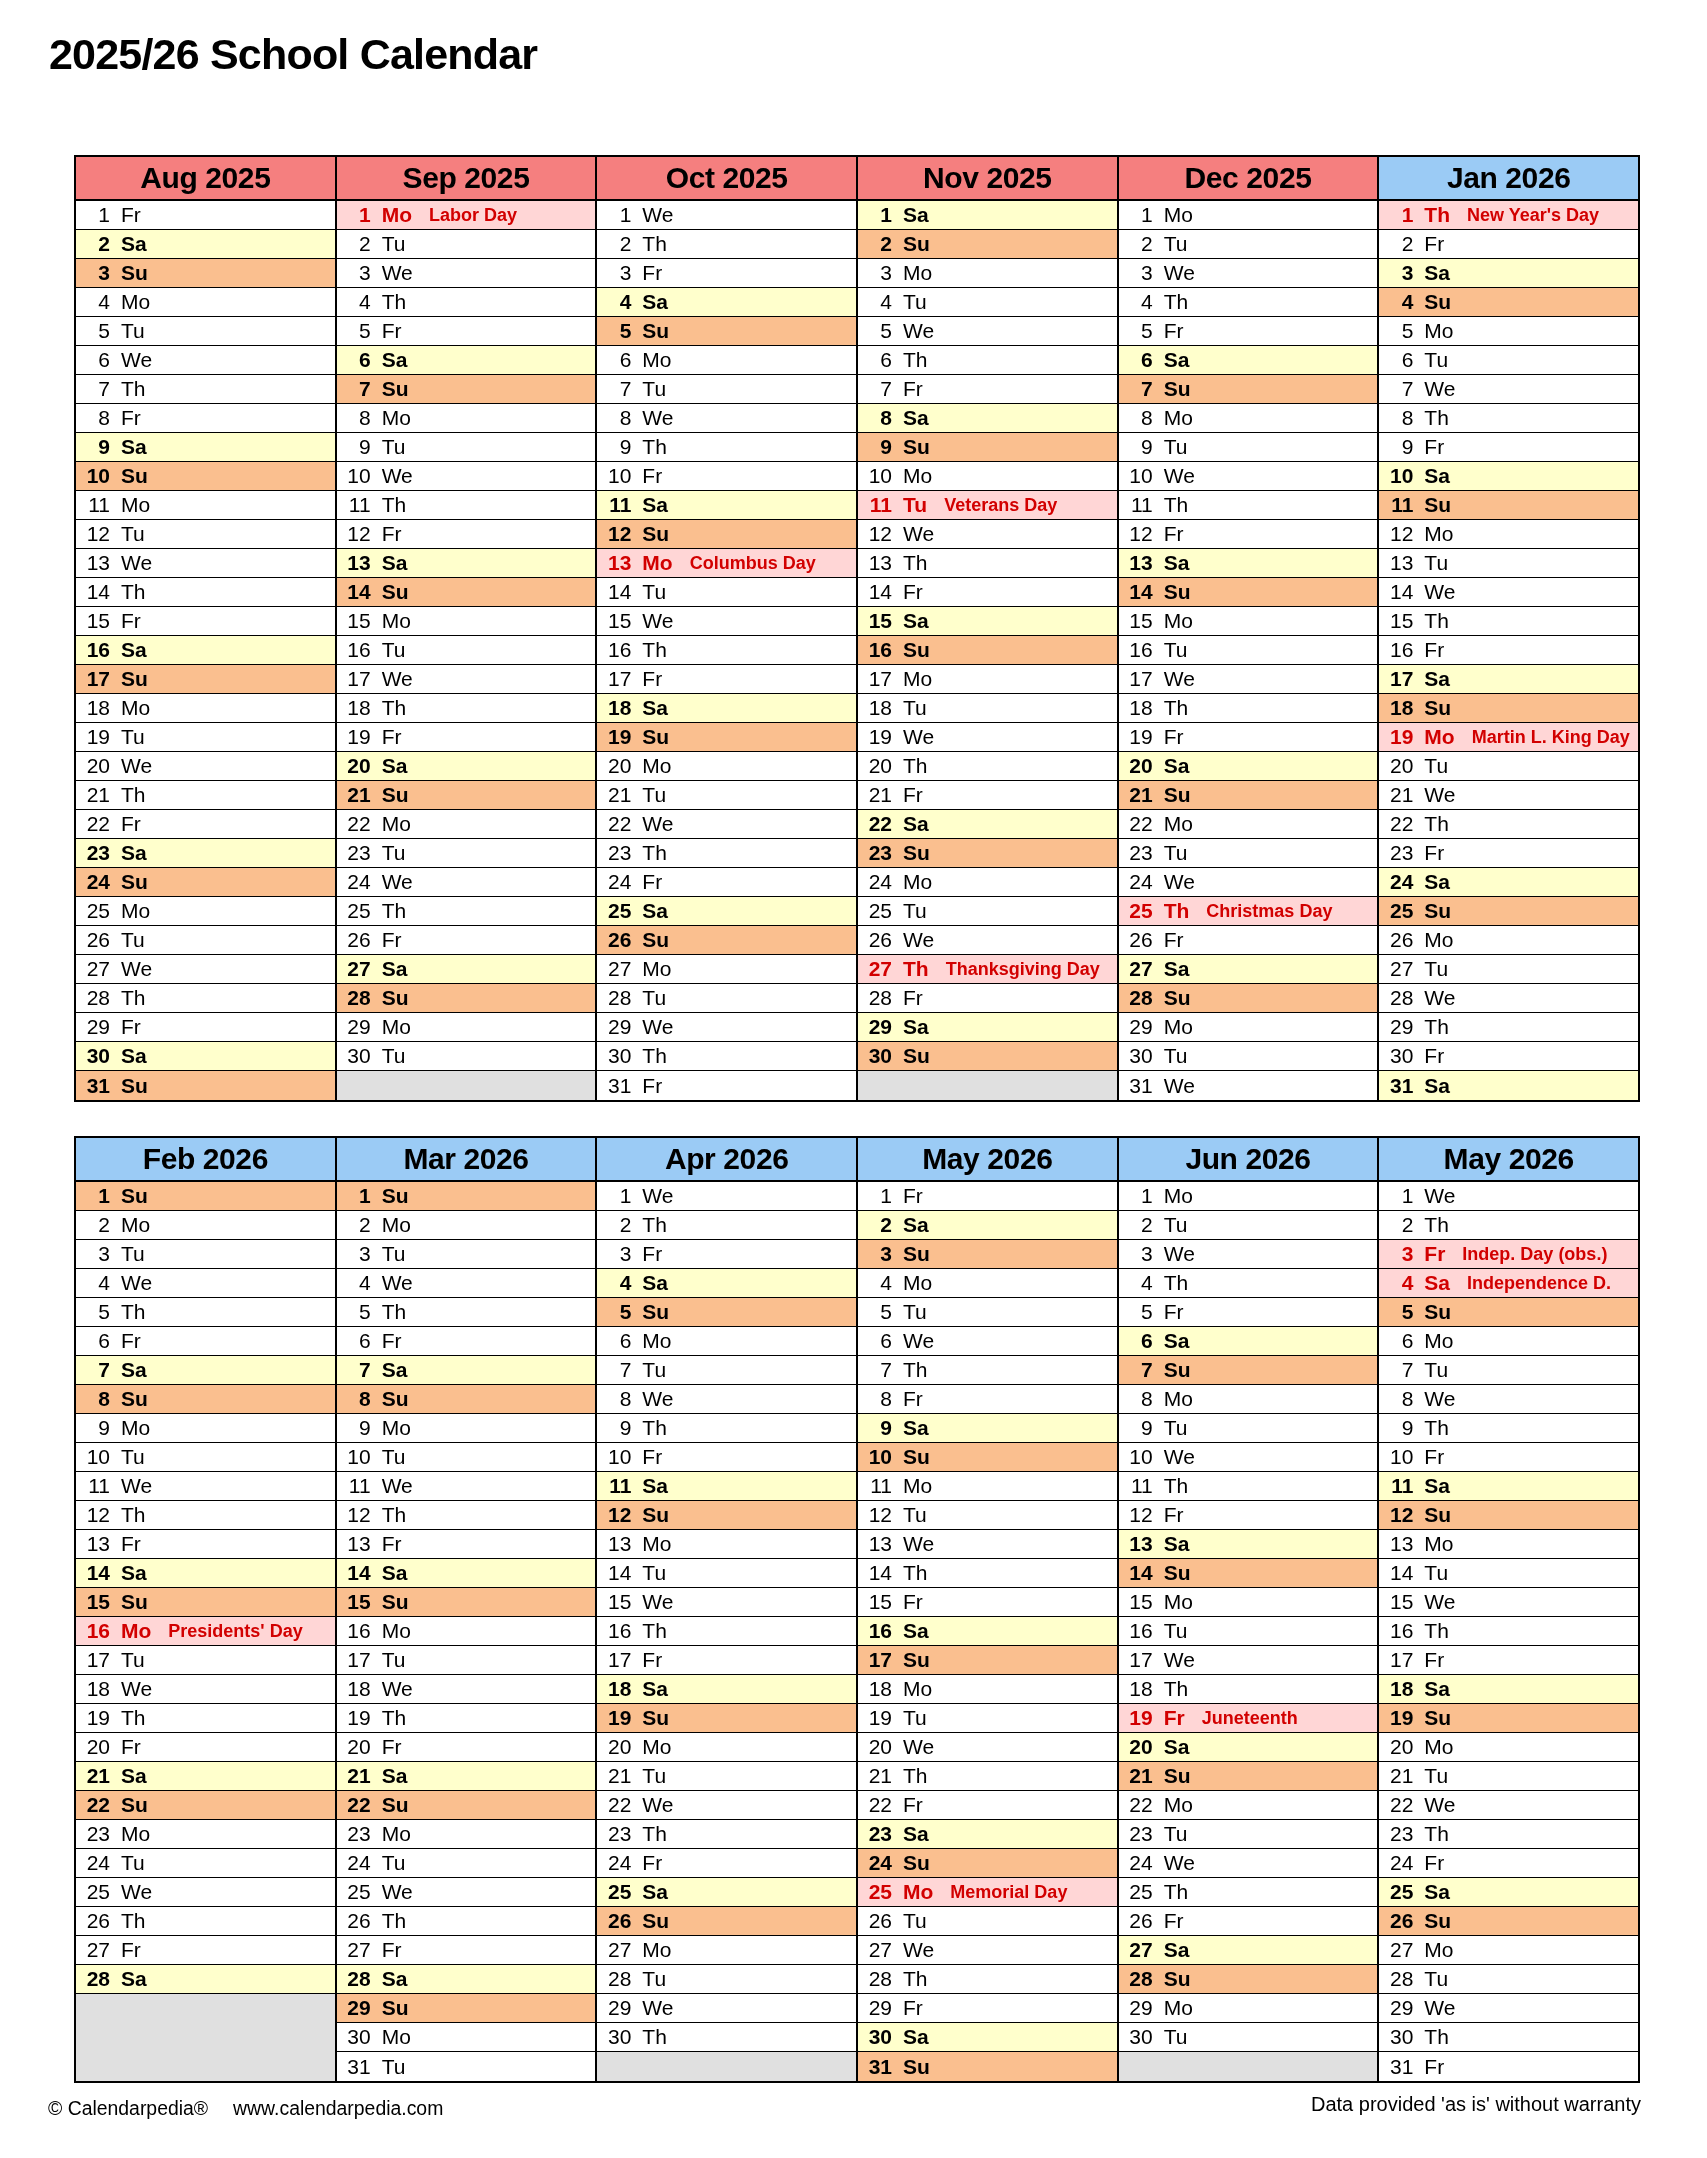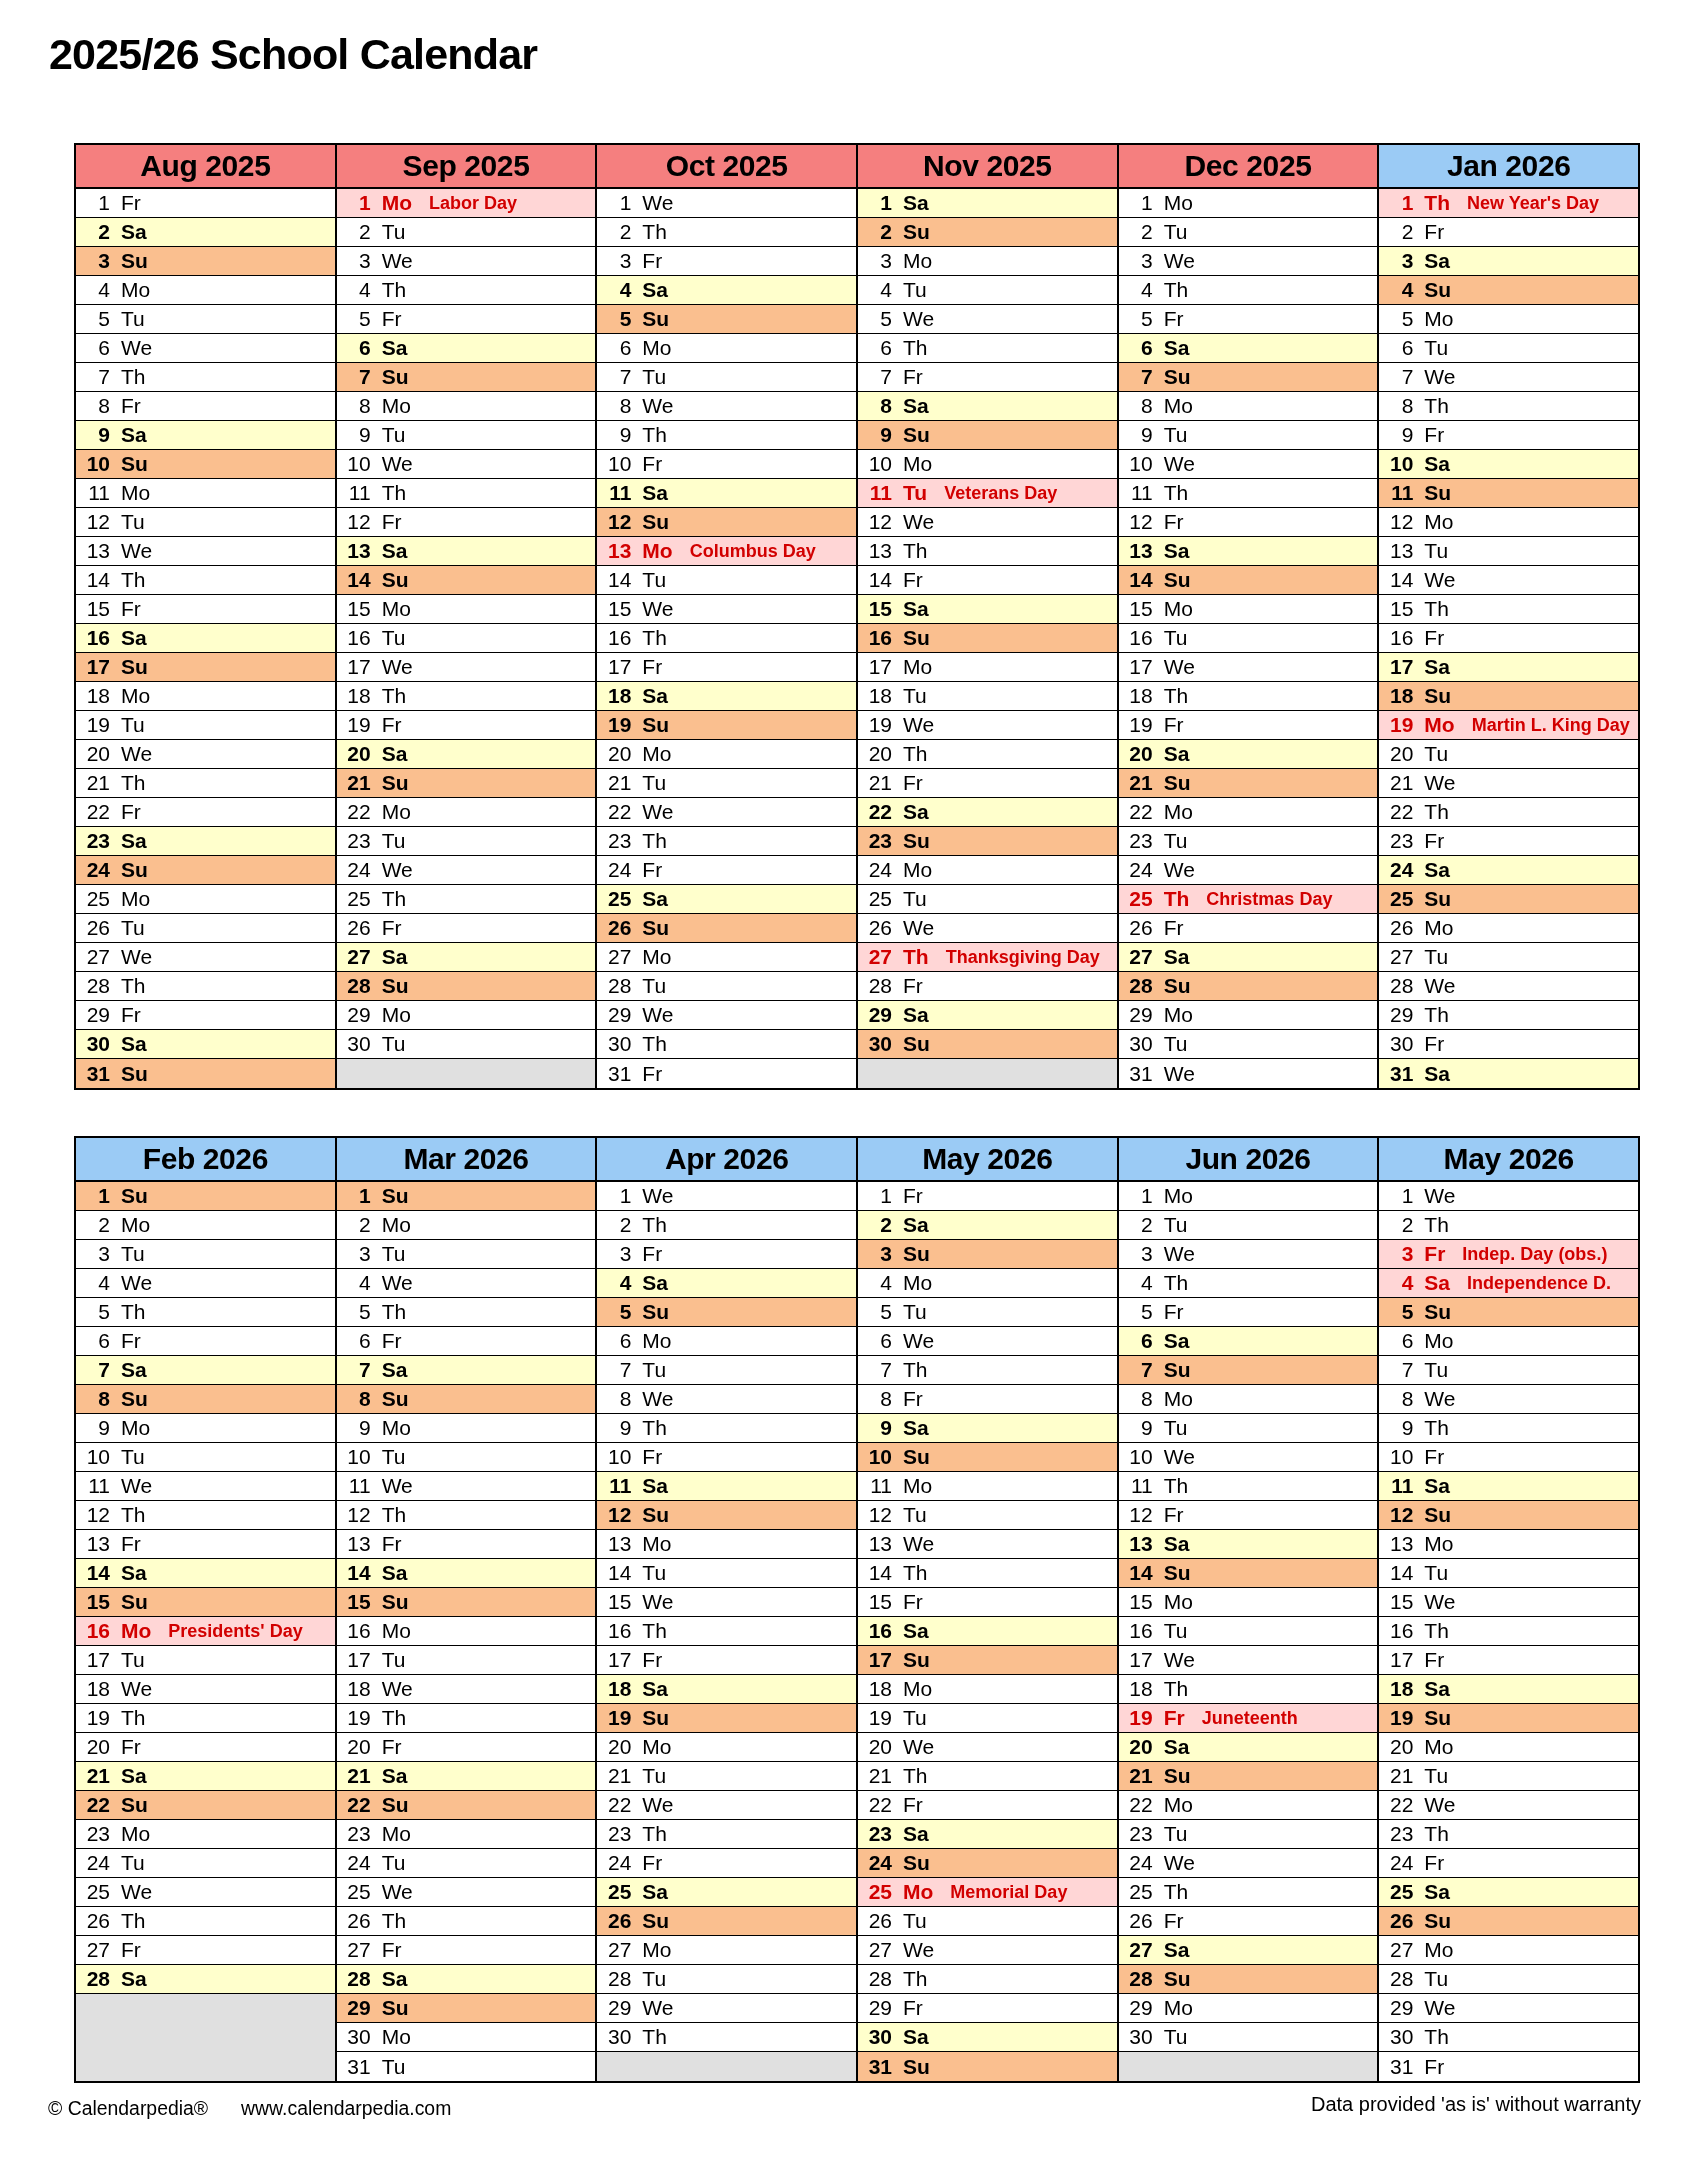--- a/index.html
+++ b/index.html
@@ -9,21 +9,21 @@
   .page-title{position:absolute;left:49px;top:30px;font-size:43px;font-weight:bold;
               letter-spacing:-0.8px;white-space:nowrap;}
 
   .logo{position:absolute;right:67px;top:44px;text-align:left;line-height:1.05;}
   .logo-main{font-size:40px;color:#1a1a1a;white-space:nowrap;}
   .logo-red{color:var(--logo-red,#d22b22);font-weight:bold;font-style:italic;}
   .logo-tagline{font-size:22.3px;color:#1a1a1a;margin-top:1.7px;white-space:nowrap;}
 
   .cal-table{position:absolute;left:74px;width:1566px;display:flex;
              border:2.5px solid #000;box-sizing:border-box;background:#fff;}
-  .cal-table.top{top:143px;}
+  .cal-table.top{top:155px;}
   .cal-table.bottom{top:1136px;}
 
   .month-col{flex:1 1 0;min-width:0;border-right:2.5px solid #000;}
   .month-col:last-child{border-right:none;}
 
   .month-header{height:42px;border-bottom:2.5px solid #000;display:flex;align-items:center;
                 justify-content:center;font-size:30px;font-weight:bold;letter-spacing:-0.4px;}
   .month-header.red{background:var(--header-red,#f57f7f);}
   .month-header.blue{background:var(--header-blue,#9bcbf5);}
 
@@ -38,21 +38,21 @@
   .day-row.sat{background:var(--saturday,#ffffcc);}
   .day-row.sat .num,.day-row.sat .wd{font-weight:bold;}
   .day-row.sun{background:var(--sunday,#fabf8f);}
   .day-row.sun .num,.day-row.sun .wd{font-weight:bold;}
   .day-row.holiday{background:var(--holiday-bg,#ffd6d6);}
   .day-row.holiday .num,.day-row.holiday .wd{font-weight:bold;color:var(--holiday-text,#d20000);}
   .day-row.empty{background:var(--empty,#e0e0e0);}
   .day-row.empty.merge{border-bottom-color:var(--empty,#e0e0e0);}
 
   .footer-left{position:absolute;left:48px;top:2097px;font-size:19.4px;white-space:nowrap;}
-  .footer-left .url{margin-left:33px;}
+  .footer-left .url{margin-left:25px;}
   .footer-right{position:absolute;right:67px;top:2093px;font-size:20px;white-space:nowrap;}
 </style>
 </head>
 <body>
 
 <div class="page">
 
   <div class="page-title">2025/26 School Calendar</div>
 
 

